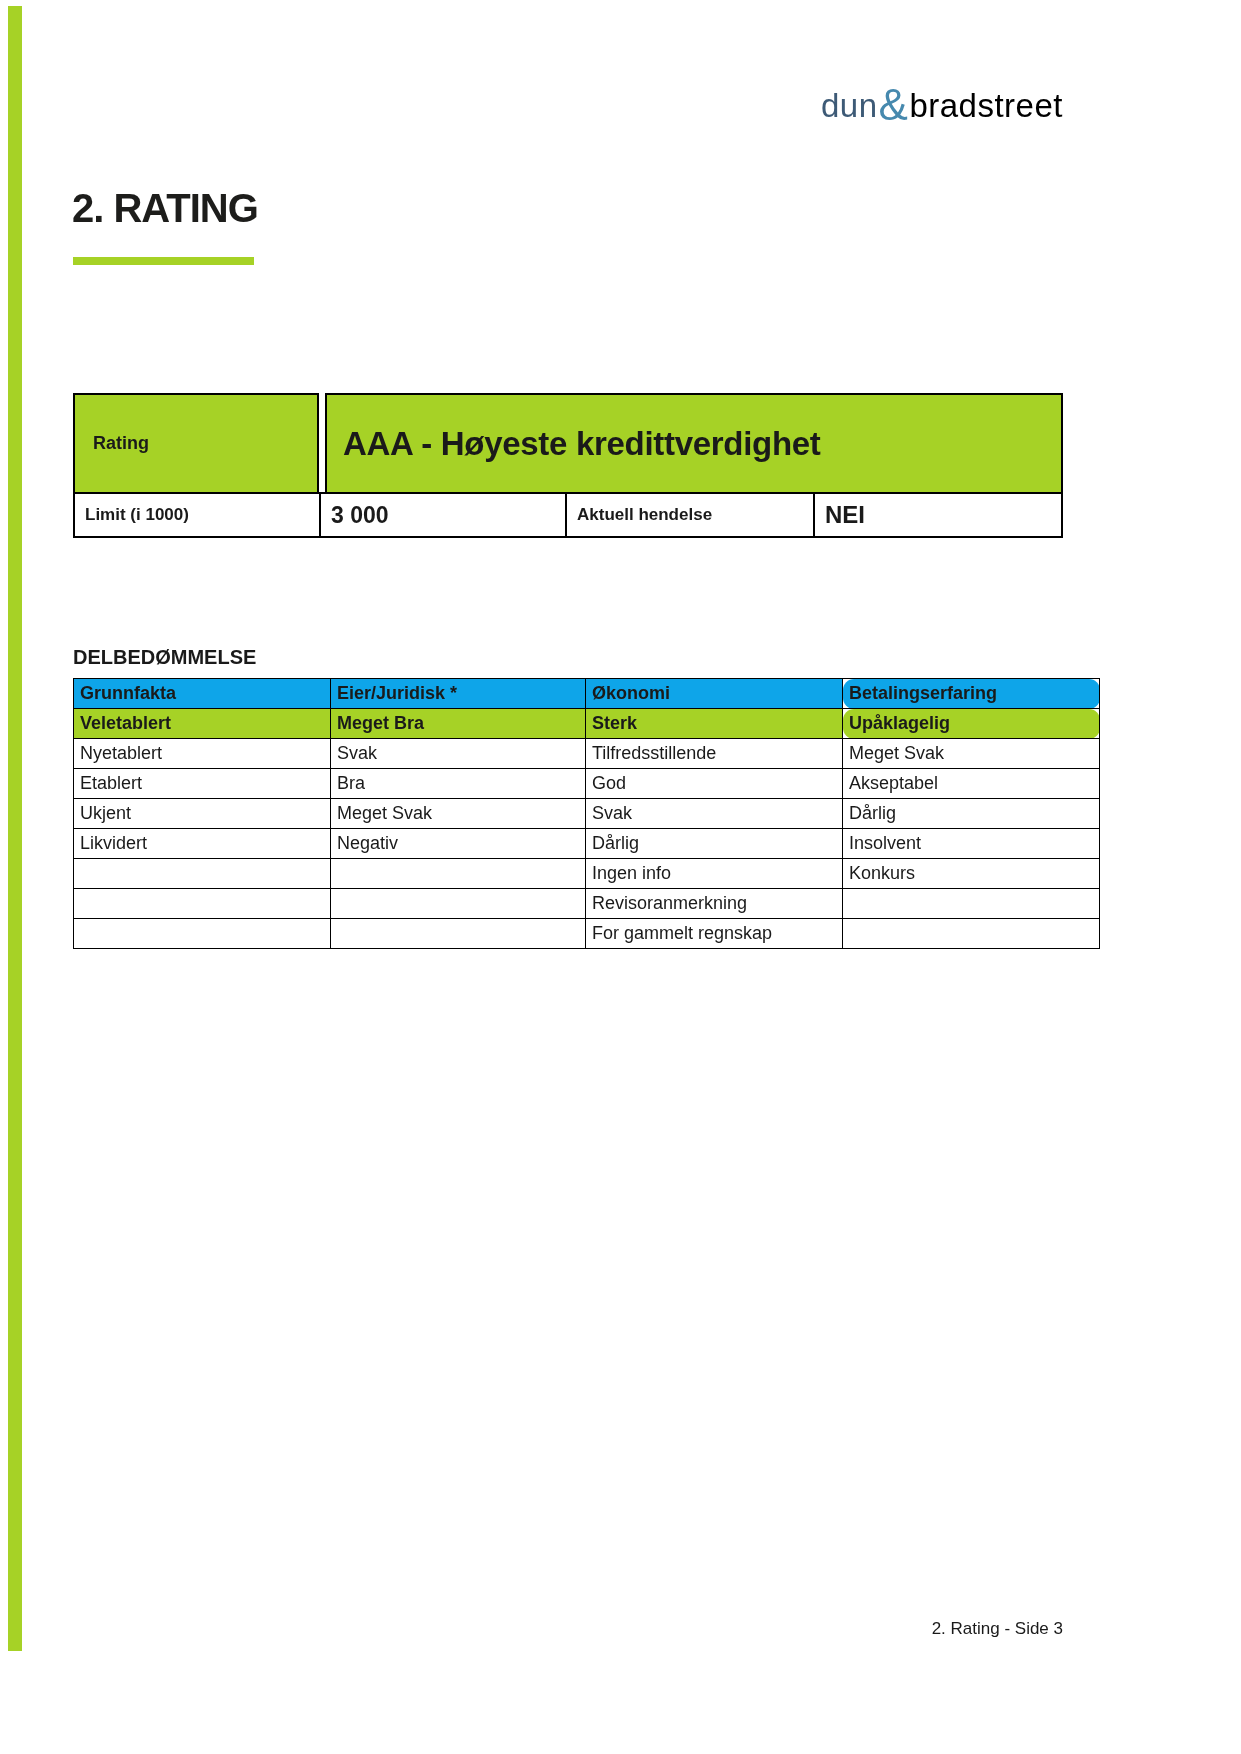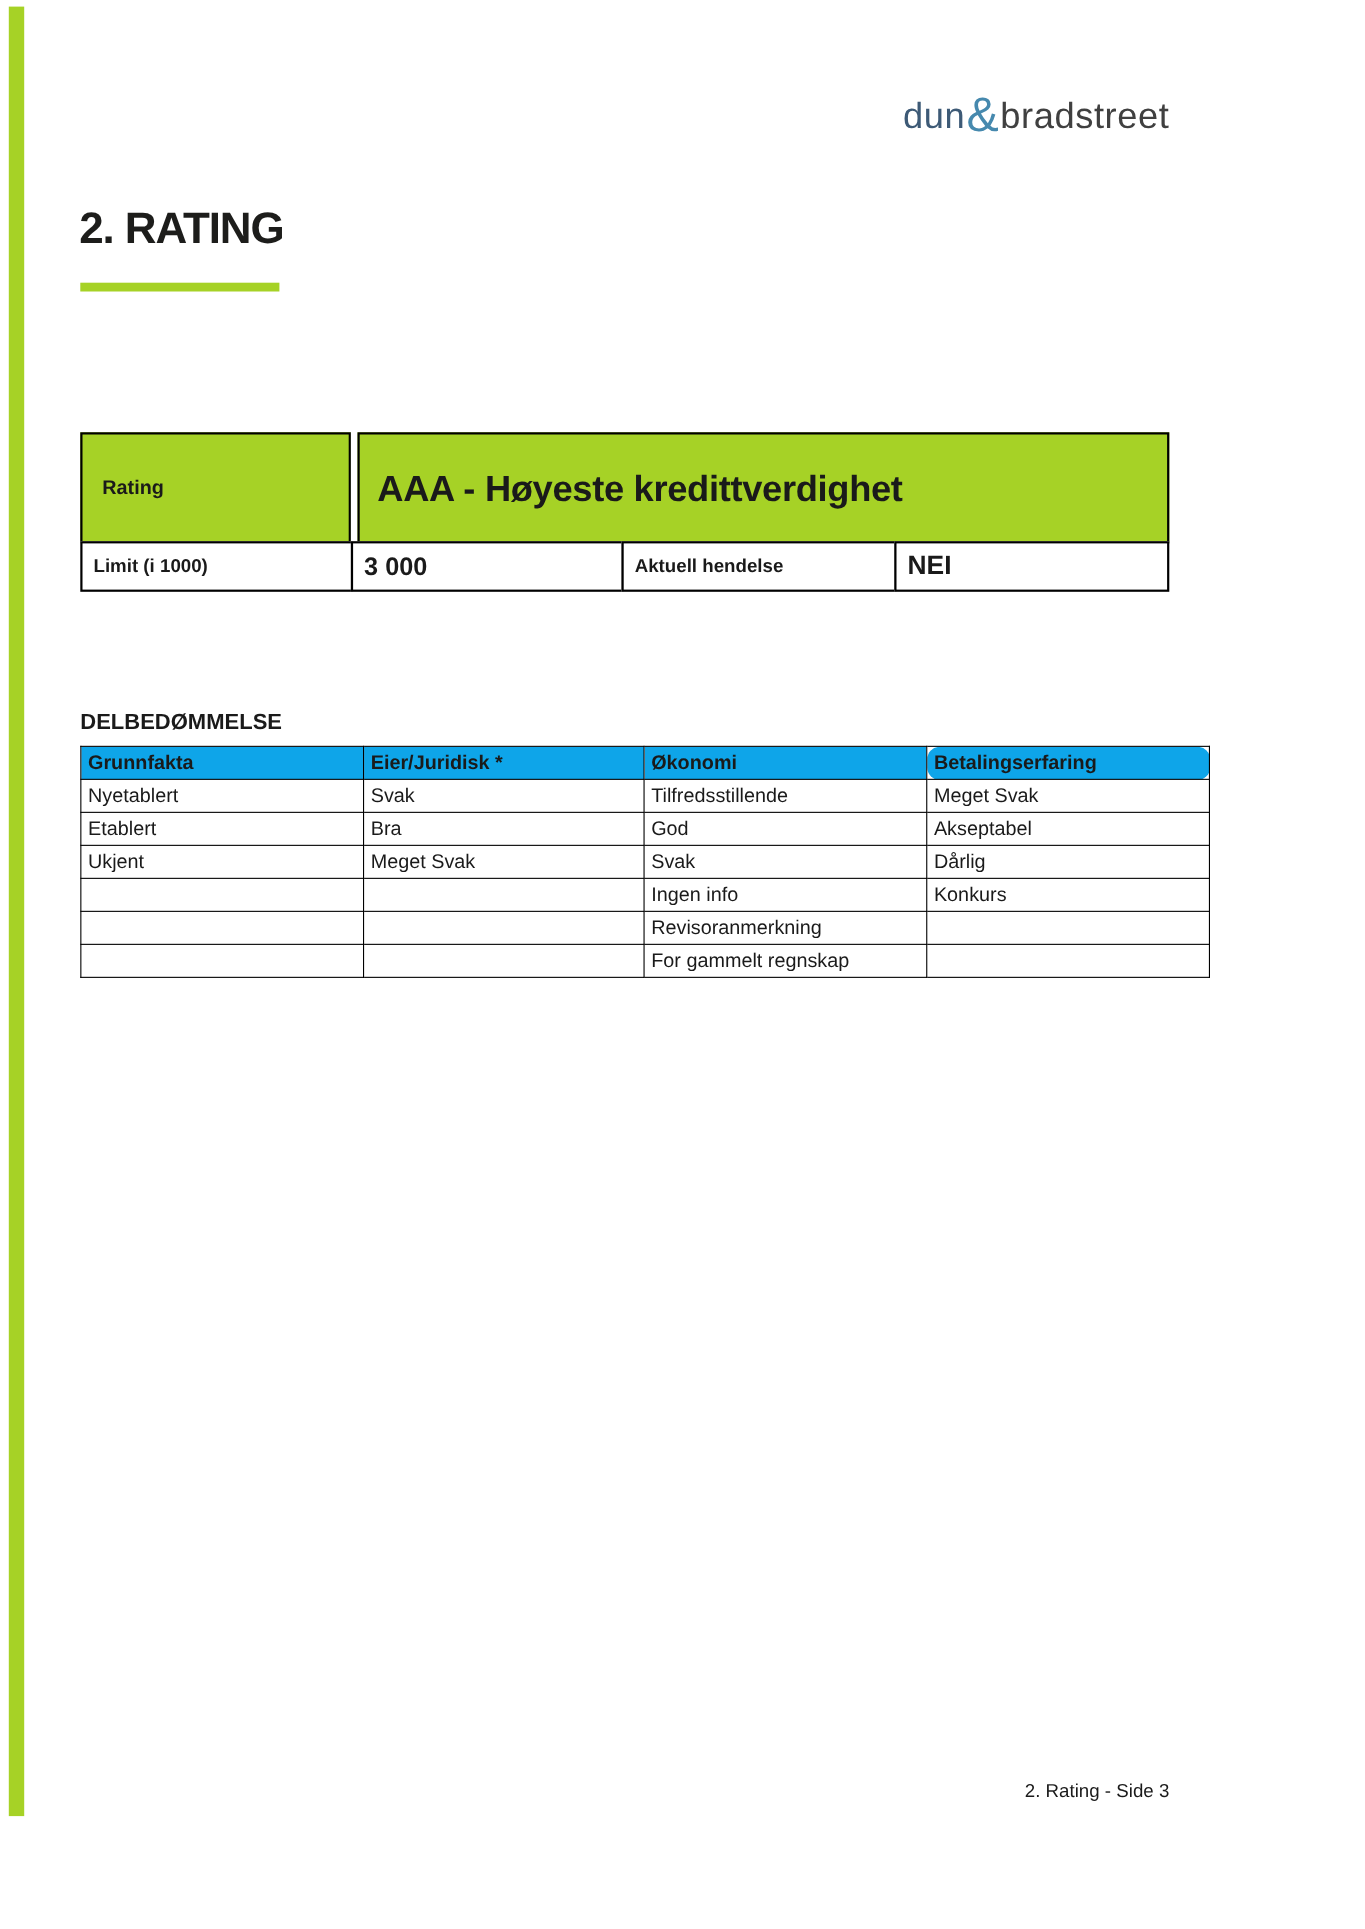--- a/index.html
+++ b/index.html
@@ -19,21 +19,21 @@
   
   .logo{
     position:absolute;top:80px;right:178px;
     font-size:33px;line-height:1;white-space:nowrap;
     letter-spacing:0.5px;
   }
   .logo .dun{color:#3d5a76;margin-left:41px;}
   .logo .amp{
     color:#4689ae;font-size:44px;position:relative;top:3px;margin:0 1px;
   }
-  .logo .brad{color:#404040;}
+  .logo .brad{color:#000000;}
   
   .title{
     position:absolute;left:72px;top:188px;
     font-size:40px;font-weight:bold;color:#1d1d1b;
     letter-spacing:-1px;line-height:1;
   }
   .title-underline{
     position:absolute;left:73px;top:257px;width:181px;height:8px;
     background:#a6d226;
   }
@@ -120,37 +120,49 @@
   <div class="sec-label">DELBEDØMMELSE</div>
 
   <table class="sub-table">
     <tbody>
         <tr class="head">
       <td>Grunnfakta</td>
       <td>Eier/Juridisk *</td>
       <td>Økonomi</td>
       <td>Betalingserfaring</td>
     </tr>
+    <tr class="highlight">
+      <td>Veletablert</td>
+      <td>Meget Bra</td>
+      <td>Sterk</td>
+      <td>Upåklagelig</td>
+    </tr>
     <tr>
       <td>Nyetablert</td>
       <td>Svak</td>
       <td>Tilfredsstillende</td>
       <td>Meget Svak</td>
     </tr>
     <tr>
       <td>Etablert</td>
       <td>Bra</td>
       <td>God</td>
       <td>Akseptabel</td>
     </tr>
     <tr>
       <td>Ukjent</td>
       <td>Meget Svak</td>
       <td>Svak</td>
       <td>Dårlig</td>
+    </tr>
+    <tr>
+      <td>Likvidert</td>
+      <td>Negativ</td>
+      <td>Dårlig</td>
+      <td>Insolvent</td>
     </tr>
     <tr>
       <td></td>
       <td></td>
       <td>Ingen info</td>
       <td>Konkurs</td>
     </tr>
     <tr>
       <td></td>
       <td></td>

